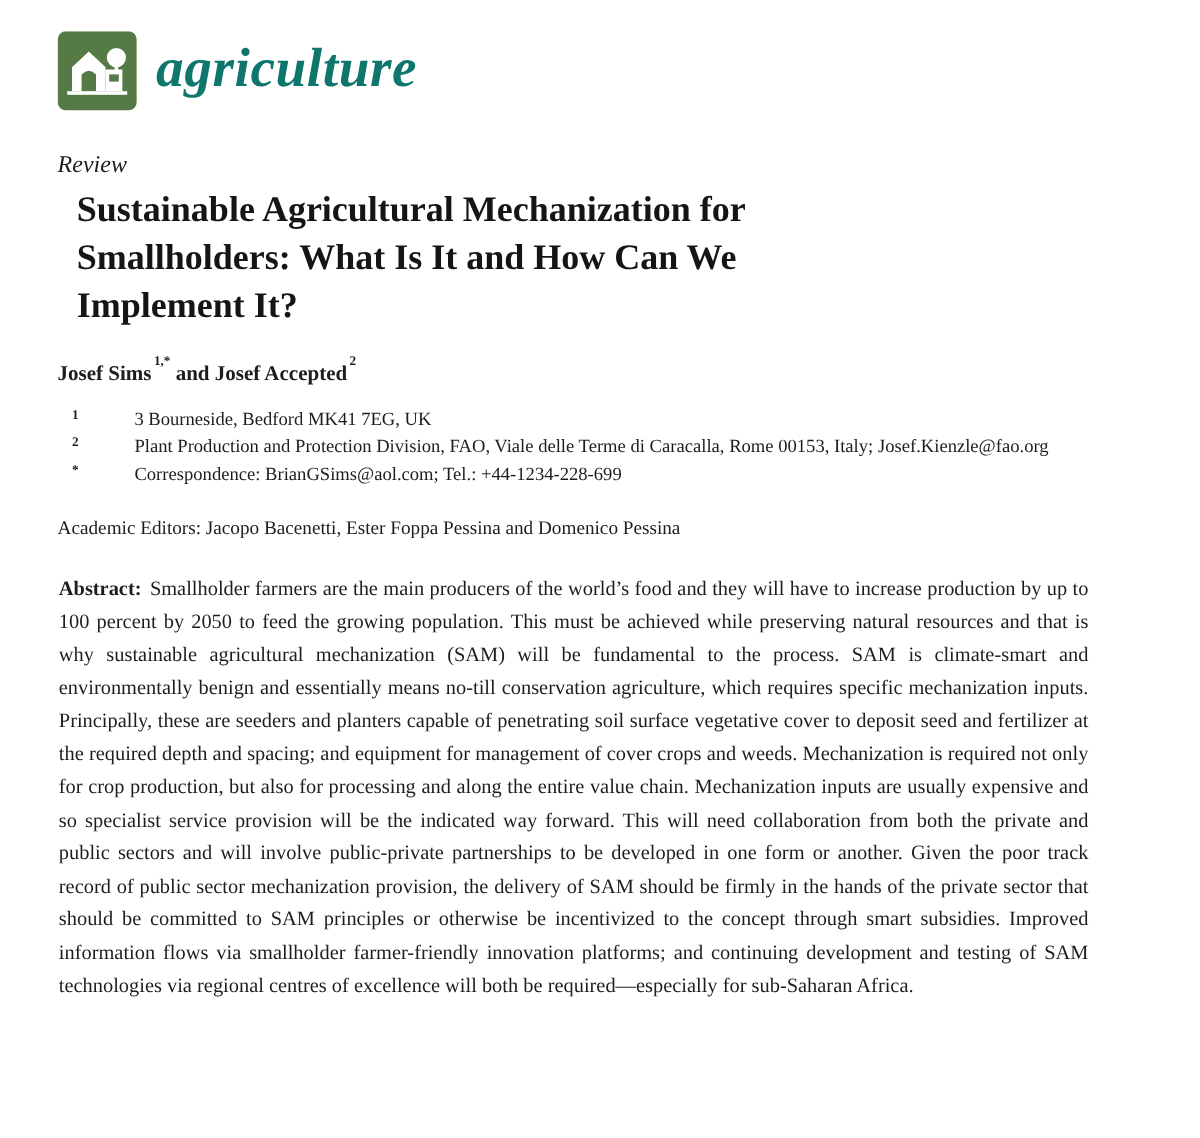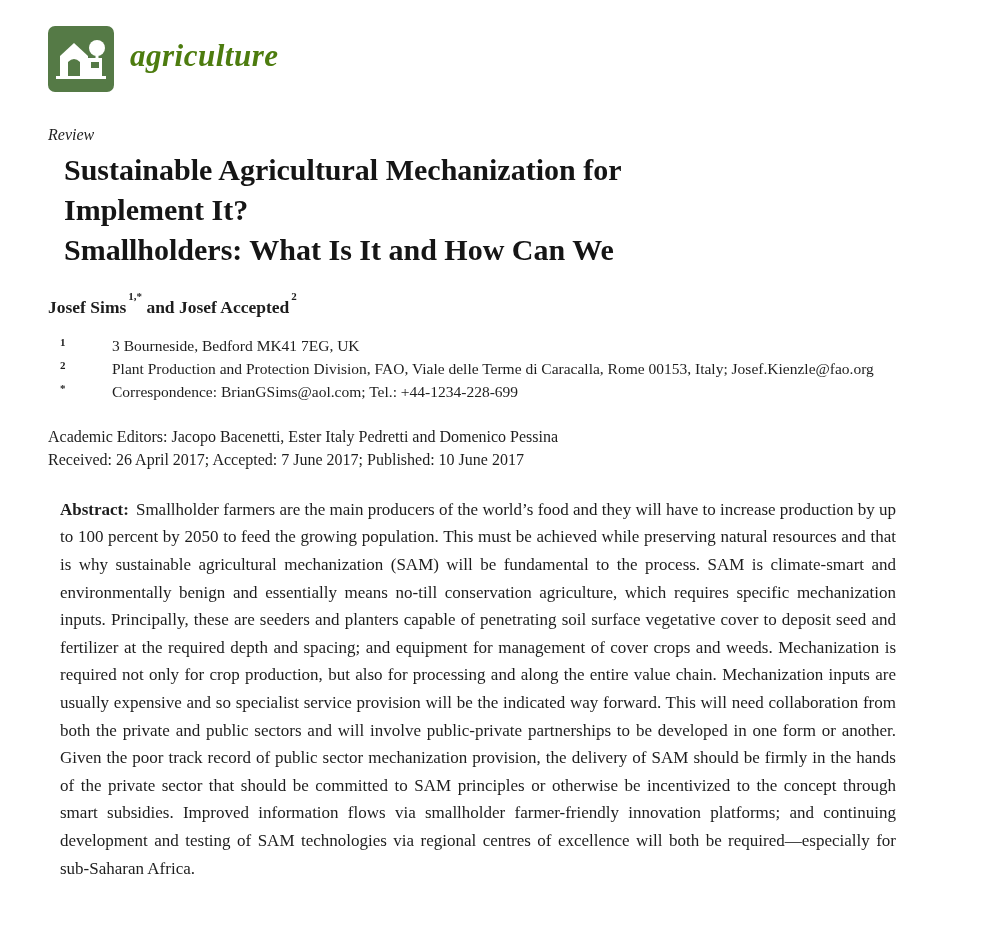--- a/index.html
+++ b/index.html
@@ -24,32 +24,32 @@
     margin-bottom: 34px;
   }
   .journal-brand {
     display: flex;
     align-items: center;
     gap: 16px;
   }
   .journal-name {
     font-style: italic;
     font-weight: bold;
-    font-size: 31px;
-    color: #4d7c0f;
+    font-size: 46px;
+    color: #0f766e;
     letter-spacing: 0.5px;
     position: relative;
     top: -3px;
   }
   .mdpi-logo-box { margin-top: 9px; }
 
   
   .article-type {
     font-style: italic;
-    font-size: 16px;
+    font-size: 20px;
     margin: 0 0 6px 0;
   }
   .article-title {
     font-size: 30px;
     line-height: 40px;
     font-weight: bold;
     margin: 0 0 26px 16px;
     color: #151515;
   }
   .authors {
@@ -87,21 +87,21 @@
     margin: 0;
     font-size: 16px;
     line-height: 23.5px;
   }
 
   
   .abstract {
     font-size: 17px;
     line-height: 27.6px;
     text-align: justify;
-    margin: 12px;
+    margin: 1px;
   }
   .abstract-label {
     font-weight: bold;
     margin-right: 7px;
   }
 </style>
 </head>
 <body>
 
 <div class="page">
@@ -120,22 +120,22 @@
       </svg>
       <span class="journal-name">agriculture</span>
     </div>
 
   </header>
 
   <p class="article-type">Review</p>
 
   <h1 class="article-title">
     <div>Sustainable Agricultural Mechanization for</div>
+    <div>Smallholders: What Is It and How Can We</div>
     <div>Implement It?</div>
-    <div>Smallholders: What Is It and How Can We</div>
   </h1>
 
   <p class="authors">
     <span>Josef Sims</span><sup class="author-sup">1,*</sup>
     <span>and</span>
     <span>Josef Accepted</span><sup class="author-sup">2</sup>
   </p>
 
   <div class="affiliations">
     <div class="aff-row">
@@ -146,21 +146,20 @@
       <span class="aff-marker">2</span>
       <span class="aff-text">Plant Production and Protection Division, FAO, Viale delle Terme di Caracalla, Rome 00153, Italy; Josef.Kienzle@fao.org</span>
     </div>
     <div class="aff-row">
       <span class="aff-marker">*</span>
       <span class="aff-text">Correspondence: BrianGSims@aol.com; Tel.: +44-1234-228-699</span>
     </div>
   </div>
 
   <div class="meta-block">
-    <p>Academic Editors: Jacopo Bacenetti, Ester Italy Pedretti and Domenico Pessina</p>
-    <p>Received: 26 April 2017; Accepted: 7 June 2017; Published: 10 June 2017</p>
+    <p>Academic Editors: Jacopo Bacenetti, Ester Foppa Pessina and Domenico Pessina</p>
   </div>
 
   <p class="abstract">
     <span class="abstract-label">Abstract:</span><span>Smallholder farmers are the main producers of the world’s food and they will have to increase production by up to 100 percent by 2050 to feed the growing population. This must be achieved while preserving natural resources and that is why sustainable agricultural mechanization (SAM) will be fundamental to the process. SAM is climate-smart and environmentally benign and essentially means no-till conservation agriculture, which requires specific mechanization inputs. Principally, these are seeders and planters capable of penetrating soil surface vegetative cover to deposit seed and fertilizer at the required depth and spacing; and equipment for management of cover crops and weeds. Mechanization is required not only for crop production, but also for processing and along the entire value chain. Mechanization inputs are usually expensive and so specialist service provision will be the indicated way forward. This will need collaboration from both the private and public sectors and will involve public-private partnerships to be developed in one form or another. Given the poor track record of public sector mechanization provision, the delivery of SAM should be firmly in the hands of the private sector that should be committed to SAM principles or otherwise be incentivized to the concept through smart subsidies. Improved information flows via smallholder farmer-friendly innovation platforms; and continuing development and testing of SAM technologies via regional centres of excellence will both be required—especially for sub-Saharan Africa.</span>
   </p>
 
 </div>
 
 </body></html>

